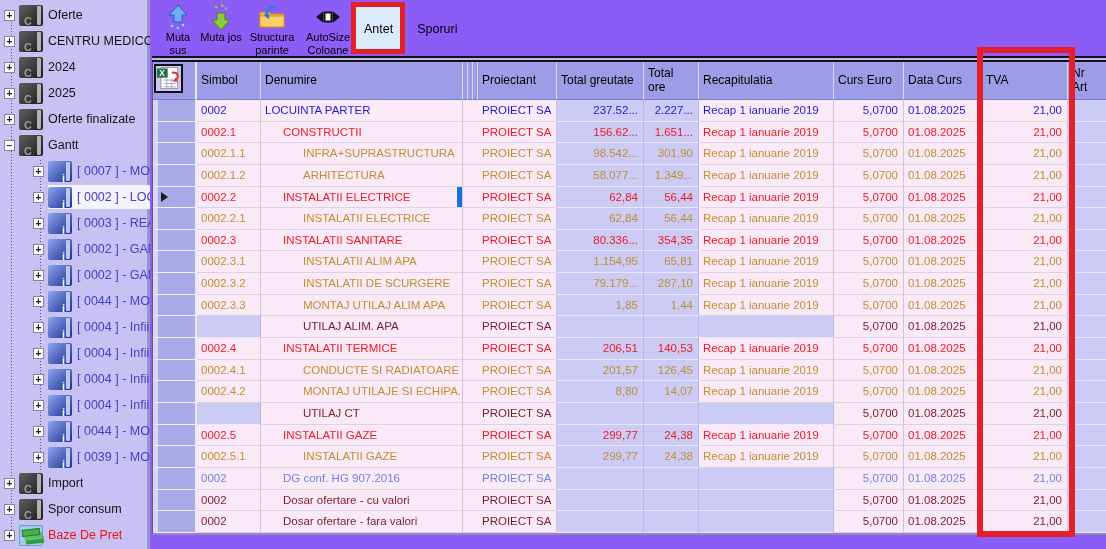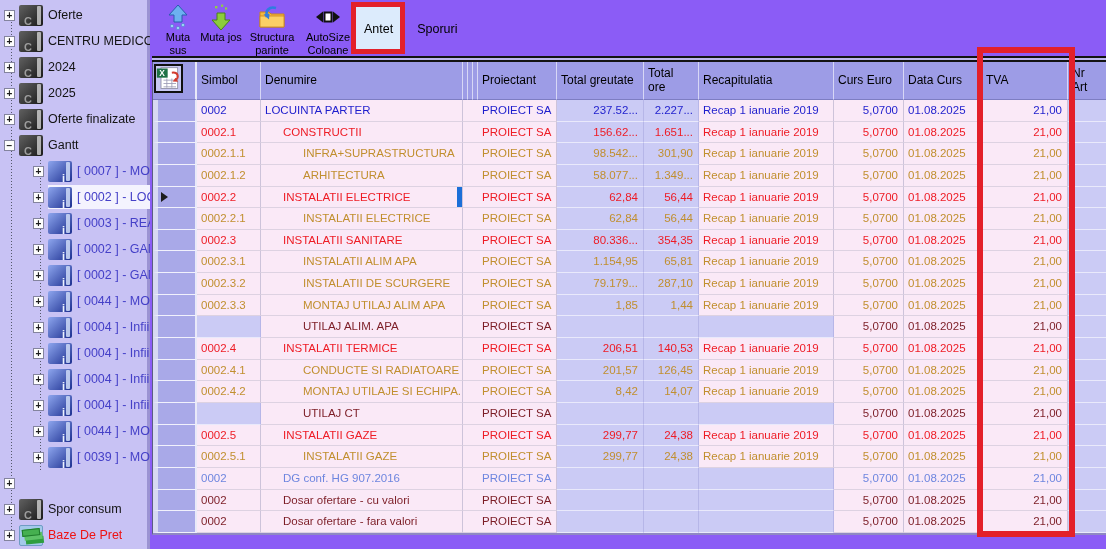--- a/index.html
+++ b/index.html
@@ -191,20 +191,24 @@
         </div>
         <div class="tree-item" style="padding-left: 33px;">
           <span class="expander">+</span>
           <span class="hl">
             <span class="ticon blue-doc"></span>
             <span class="tlabel c-blue">[ 0039 ] - MOD</span>
           </span>
         </div>
         <div class="tree-item" style="padding-left: 4px;">
           <span class="expander">+</span>
+          <span class="hl">
+            <span class="ticon dark-folder"></span>
+            <span class="tlabel c-black">Import</span>
+          </span>
         </div>
         <div class="tree-item" style="padding-left: 4px;">
           <span class="expander">+</span>
           <span class="hl">
             <span class="ticon dark-folder"></span>
             <span class="tlabel c-black">Spor consum</span>
           </span>
         </div>
         <div class="tree-item" style="padding-left: 4px;">
           <span class="expander">+</span>
@@ -507,21 +511,21 @@
         <div class="c  t-tan">01.08.2025</div>
         <div class="c num t-tan">21,00</div>
         <div class="c lav"></div>
         <div class="c ind"></div>
         <div class="c  t-tan">0002.4.2</div>
         <div class="c den t-tan" style="padding-left: 42px;">MONTAJ UTILAJE SI ECHIPA...</div>
         <div class="c "></div>
         <div class="c "></div>
         <div class="c "></div>
         <div class="c  t-tan">PROIECT SA</div>
-        <div class="c lav num t-tan">8,42</div>
+        <div class="c lav num t-tan">8,80</div>
         <div class="c lav num t-tan">14,07</div>
         <div class="c  t-tan">Recap 1 ianuarie 2019</div>
         <div class="c num t-tan">5,0700</div>
         <div class="c  t-tan">01.08.2025</div>
         <div class="c num t-tan">21,00</div>
         <div class="c lav"></div>
         <div class="c ind"></div>
         <div class="c lav"></div>
         <div class="c den t-maroon" style="padding-left: 42px;">UTILAJ CT</div>
         <div class="c "></div>

